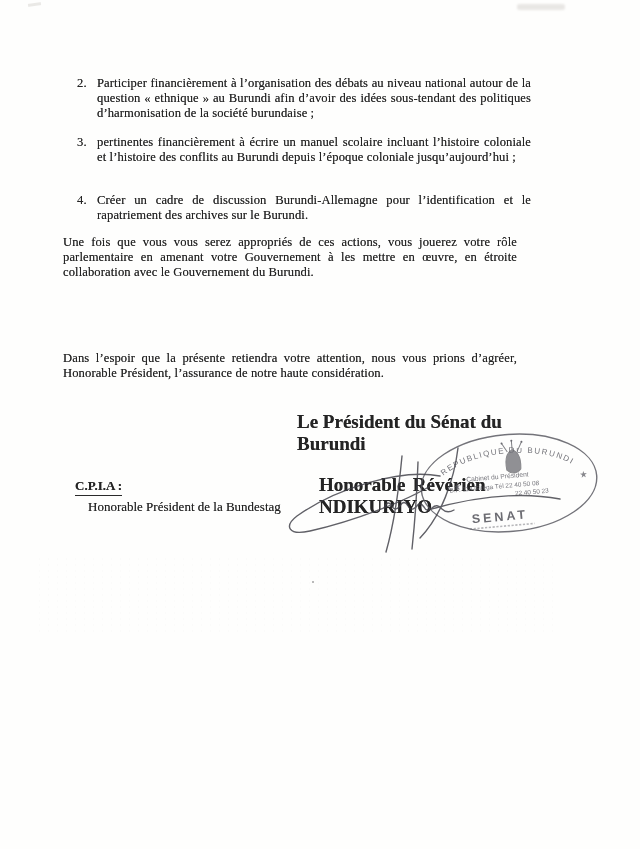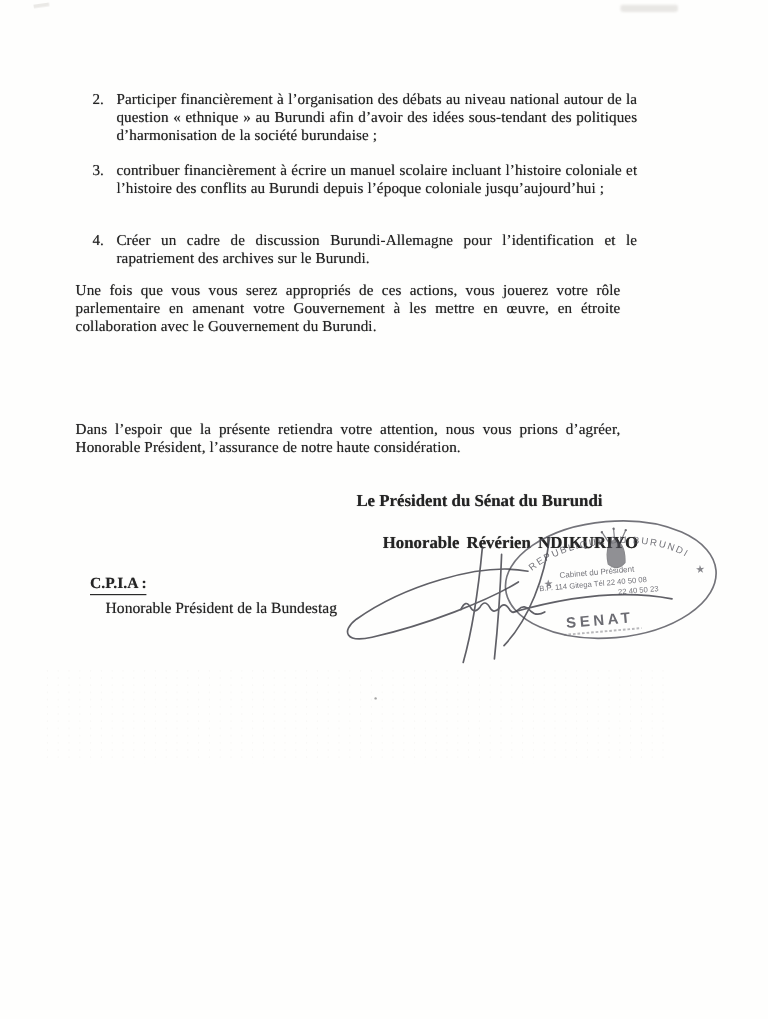--- a/index.html
+++ b/index.html
@@ -26,21 +26,21 @@
   .list-item { display: flex; margin-left: 14px; }
   .list-item .num { flex: none; width: 20px; }
   .list-item .li-text { flex: 1; text-align: justify; }
   .para { margin: 0; }
   
   .sig-block {
     position: absolute;
     left: 297px;
     top: 411px;
     width: 260px;
-    font-size: 14px;
+    font-size: 19px;
     font-weight: bold;
     text-shadow: 0 0 0.6px rgba(30,30,30,0.7);
   }
   .sig-name { margin-top: 19px; word-spacing: 2.5px; margin-left: 22px; }
   
   .cc-block {
     position: absolute;
     left: 63px;
     top: 478px;
     width: 260px;
@@ -97,21 +97,21 @@
   <div class="artifact artifact-bar-topright"></div>
   <div class="artifact artifact-noise-band"></div>
   <div class="artifact artifact-dot"></div>
 
   <div class="textblock list-item" style="top:76px">
     <span class="num">2.</span>
     <div class="li-text">Participer financièrement à l’organisation des débats au niveau national autour de la question  « ethnique » au Burundi afin d’avoir des idées sous-tendant des politiques d’harmonisation de la société burundaise ;</div>
   </div>
   <div class="textblock list-item" style="top:135px">
     <span class="num">3.</span>
-    <div class="li-text">contribuer financièrement à écrire un manuel scolaire incluant l’histoire coloniale et l’histoire des conflits au Burundi depuis l’époque coloniale jusqu’aujourd’hui ;</div>
+    <div class="li-text">pertinentes financièrement à écrire un manuel scolaire incluant l’histoire coloniale et l’histoire des conflits au Burundi depuis l’époque coloniale jusqu’aujourd’hui ;</div>
   </div>
   <div class="textblock list-item" style="top:193px">
     <span class="num">4.</span>
     <div class="li-text">Créer un cadre de discussion Burundi-Allemagne pour l’identification et le rapatriement des archives sur le Burundi.</div>
   </div>
 
   <p class="textblock para" style="top:235px">Une fois que vous vous serez appropriés de ces actions, vous jouerez votre rôle parlementaire en amenant votre Gouvernement à les mettre en œuvre, en étroite collaboration avec le Gouvernement du Burundi.</p>
   <p class="textblock para" style="top:351px">Dans l’espoir que la présente retiendra votre attention, nous vous prions d’agréer, Honorable Président, l’assurance de notre haute considération.</p>
 
   <div class="sig-block">

